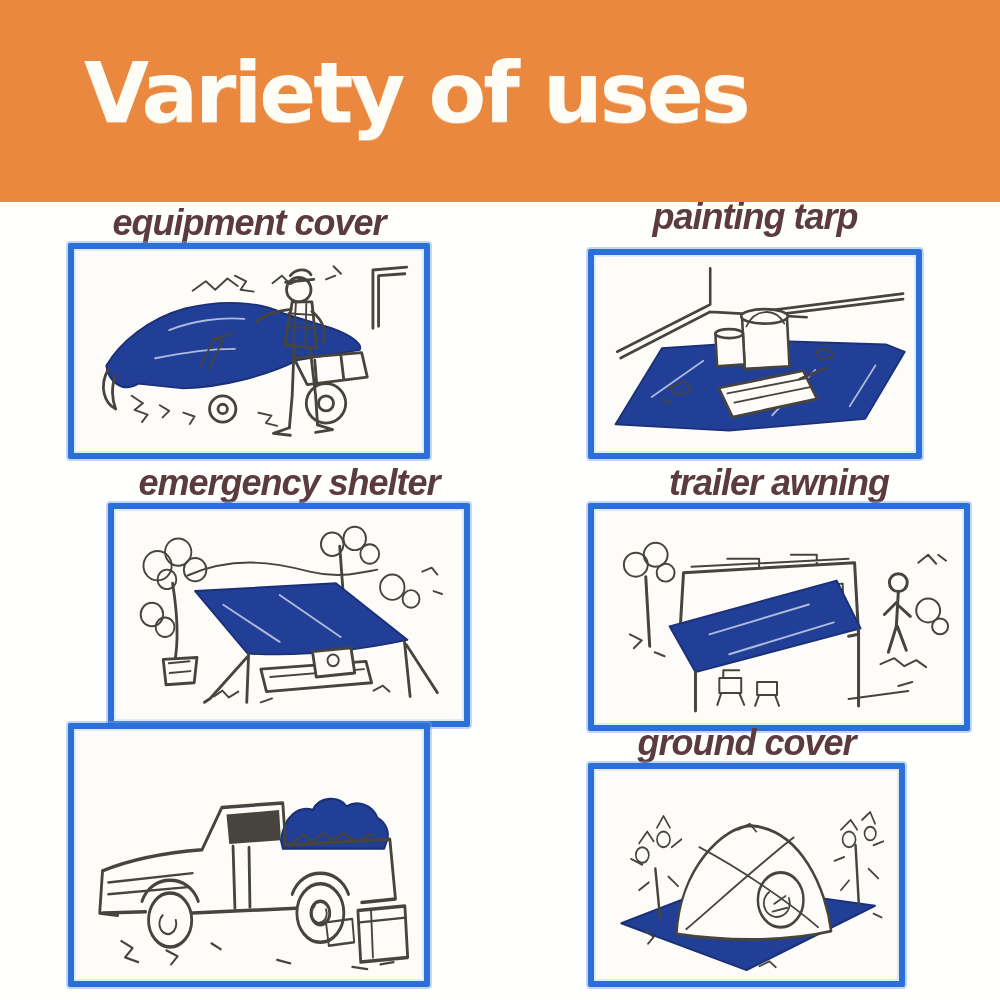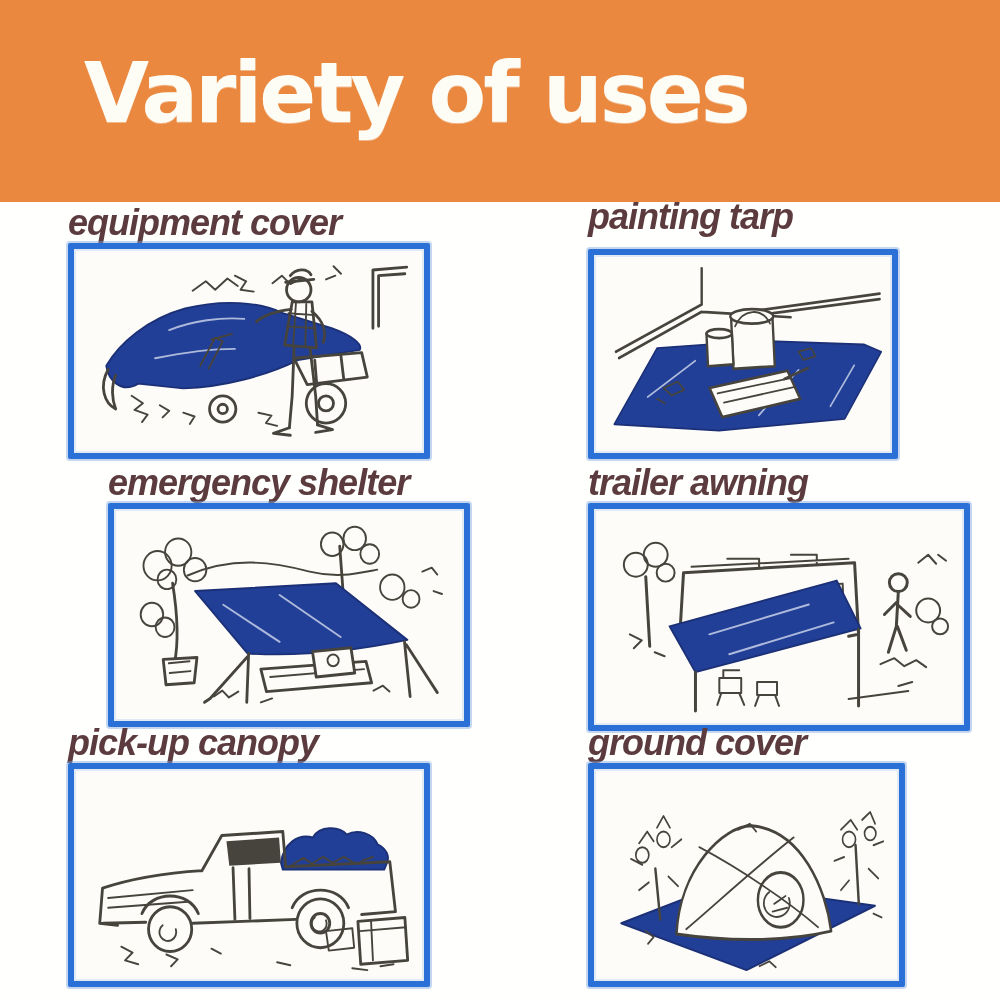--- a/index.html
+++ b/index.html
@@ -12,34 +12,34 @@
     position:absolute;left:84px;top:44px;
     font-family:"DejaVu Sans",sans-serif;
     font-weight:bold;font-size:84px;letter-spacing:-3px;
     color:#FDFDF6;
     text-shadow:0 1px 0 rgba(255,255,255,.4);
   }
 
   
   .group{position:absolute;display:flex;flex-direction:column;}
   .plabel{
-    height:40px;line-height:40px;
+    height:40px;line-height:40px;text-align:center;
     font-style:italic;font-weight:bold;font-size:36px;letter-spacing:-1px;
     color:#5C3B3E;white-space:nowrap;
   }
   .pbox{
     flex:1;background:#FDFCF8;
     border:6px solid #2B70D7;border-radius:2px;
     box-shadow:0 0 0 2px rgba(125,165,225,.45), inset 0 0 0 2px rgba(170,200,240,.35);
     padding:6px;box-sizing:border-box;
   }
   .pbox svg{width:100%;height:100%;display:block;}
 
   .g1{left:68px; top:203px;width:362px;height:256px;}
-  .g2{left:588px;top:197px;width:310px;height:262px;gap:12px;}
+  .g2{left:588px;top:197px;width:334px;height:262px;gap:12px;}
   .g3{left:68px; top:463px;width:362px;height:264px;padding-left:40px;}
   .g4{left:588px;top:463px;width:382px;height:264px;}
   .g5{left:68px; top:723px;width:362px;height:264px;}
   .g6{left:588px;top:723px;width:317px;height:264px;}
 
   
   .ln{fill:none;stroke:#46443C;stroke-width:3;stroke-linecap:round;stroke-linejoin:round;}
   .ln2{fill:none;stroke:#46443C;stroke-width:2;stroke-linecap:round;stroke-linejoin:round;}
   .tarp{fill:#223F97;stroke:#1B3077;stroke-width:2;stroke-linejoin:round;}
   .wht{fill:#FDFCF8;stroke:#46443C;stroke-width:3;stroke-linejoin:round;}
@@ -182,21 +182,20 @@
         <path class="ln" d="M300,77 L298,112 M298,88 L286,100 M299,90 L312,102 M298,112 L290,138 M299,112 L308,136"></path>
         <circle class="ln2" cx="330" cy="96" r="12"></circle>
           <circle class="ln2" cx="342" cy="112" r="8"></circle>
         <path class="ln2" d="M282,150 l14,-6 l10,8 l12,-6 l10,7 M300,172 l14,-4 M250,185 l60,-8"></path>
         <path class="ln2" d="M320,48 l10,-8 l8,9 M340,40 l8,6"></path>
       </svg>
     </div>
   </div>
 
   <div class="group g5">
-    <div class="plabel">pick-up canopy</div>
     <div class="pbox">
       <svg viewBox="0 0 360 205" preserveAspectRatio="none">
 
         <path class="tarp" d="M214,90 C217,70 232,60 248,64 C255,52 276,52 284,61 C296,55 312,60 317,71 C326,75 330,83 327,90 L324,97 L216,97 Z"></path>
 
         <path class="ln" d="M24,116 C58,105 98,100 130,98 M24,116 L21,152 L40,154 M130,98 L151,62 L216,58 L219,94"></path>
         <path class="ln" d="M219,94 L330,89 L336,140 L300,143 M25,152 L70,151 M120,152 L230,148"></path>
         <path class="ln2" d="M30,126 L120,118 M30,136 L115,130"></path>
 
         <path class="drk" d="M156,68 L212,64 L214,90 L159,93 Z"></path>

